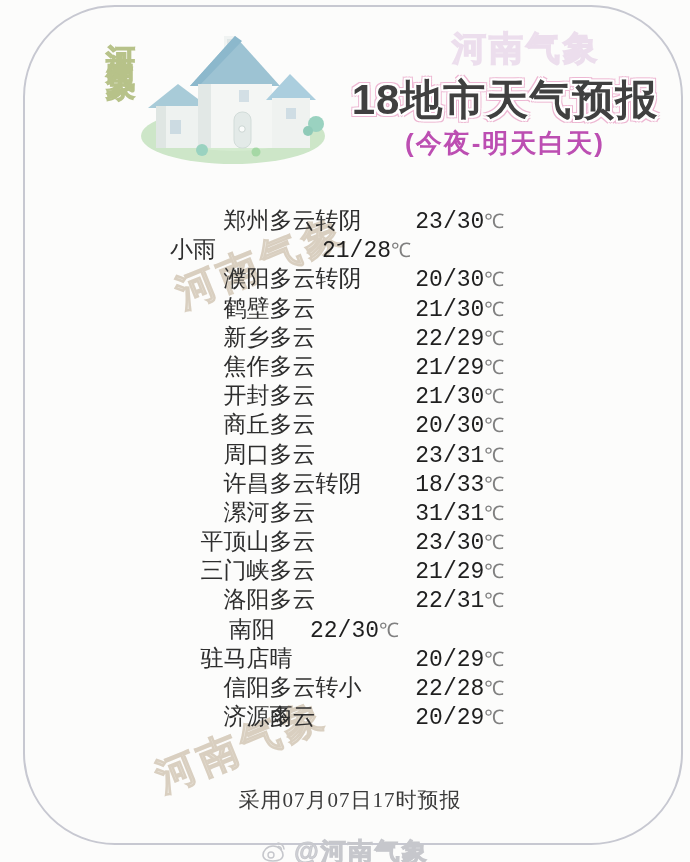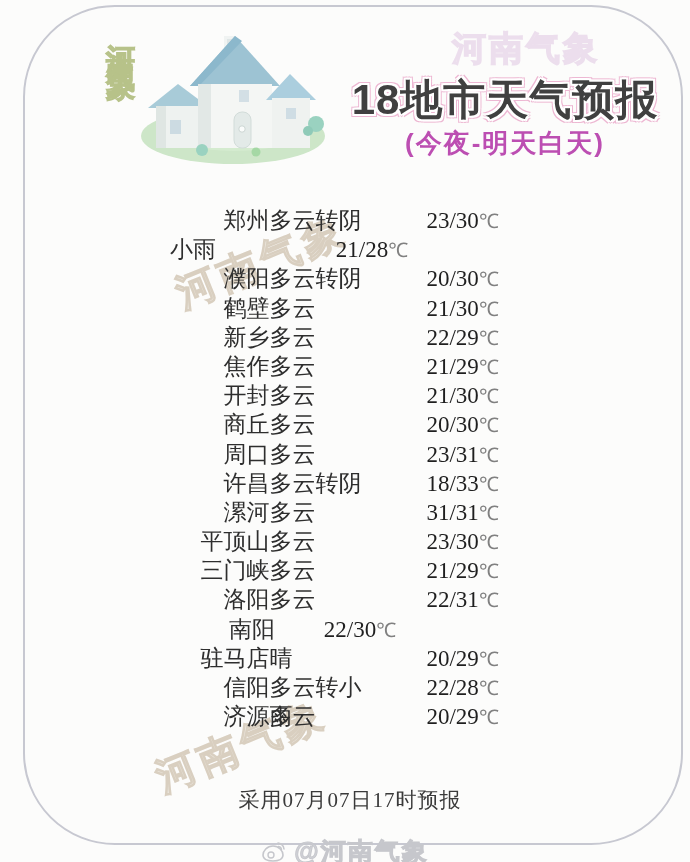--- a/index.html
+++ b/index.html
@@ -58,22 +58,22 @@
   .wm-diag-2{left:158px;top:752px;}
   
   .table{
     position:absolute;left:170px;top:206px;width:340px;
     font-family:"Liberation Serif",serif;color:#2e2e2e;
   }
   .row{display:flex;align-items:baseline;height:29.2px;font-size:23px;line-height:29.2px;}
   .c-city{width:105px;text-align:right;}
   .c-weather{width:117px;text-align:left;}
   .c-temp{
-    width:100px;margin-left:35px;text-align:center;white-space:nowrap;
-    font-family:Liberation Serif, serif;color:#1f1f1f;
+    width:100px;margin-left:35px;text-align:left;white-space:nowrap;
+    font-family:Liberation Mono, monospace;color:#1f1f1f;
   }
   .unit{color:#808080;font-size:20px;}
   .footer-note{
     position:absolute;left:30px;top:786px;width:640px;text-align:center;
     font-size:21px;letter-spacing:1px;color:#3a3a3a;
     font-family:Liberation Serif, serif;
   }
   .weibo-wm{
     position:absolute;left:0;top:835px;width:100%;
     display:flex;justify-content:center;align-items:center;gap:7px;

